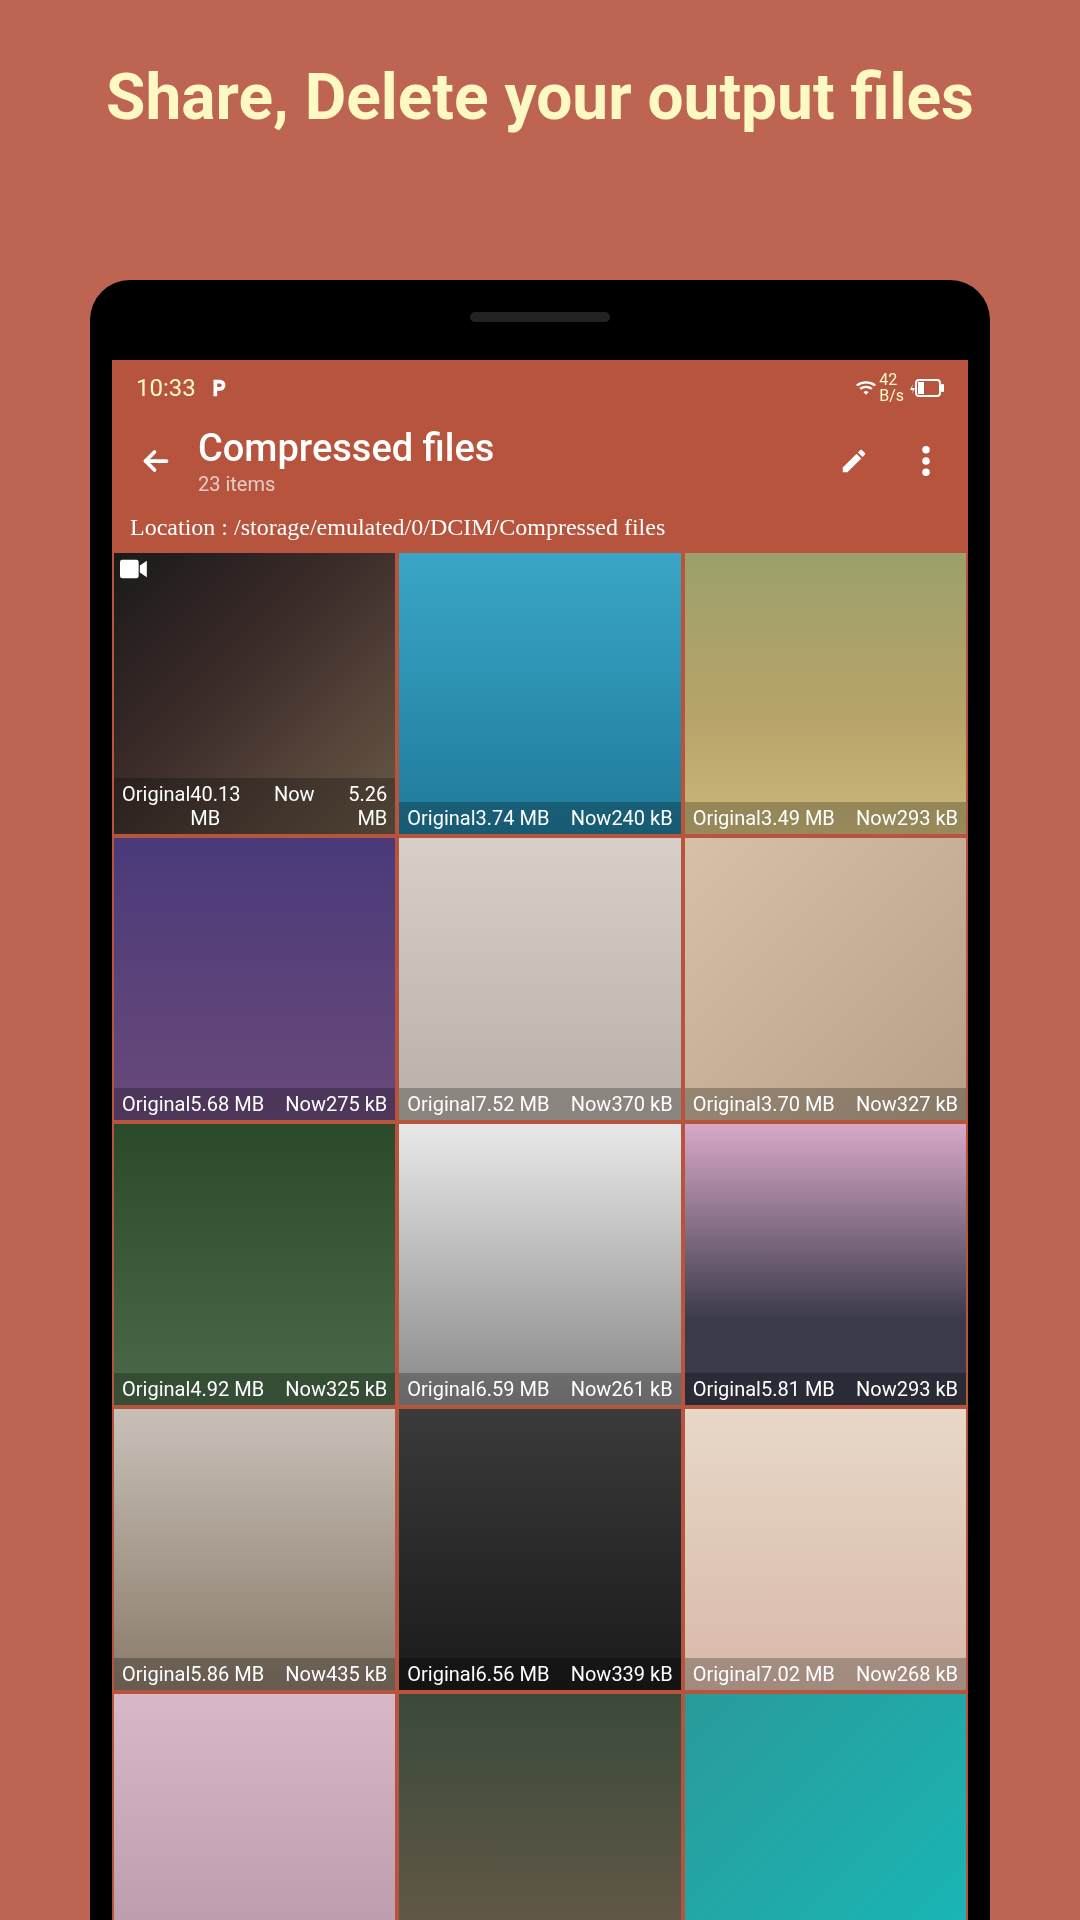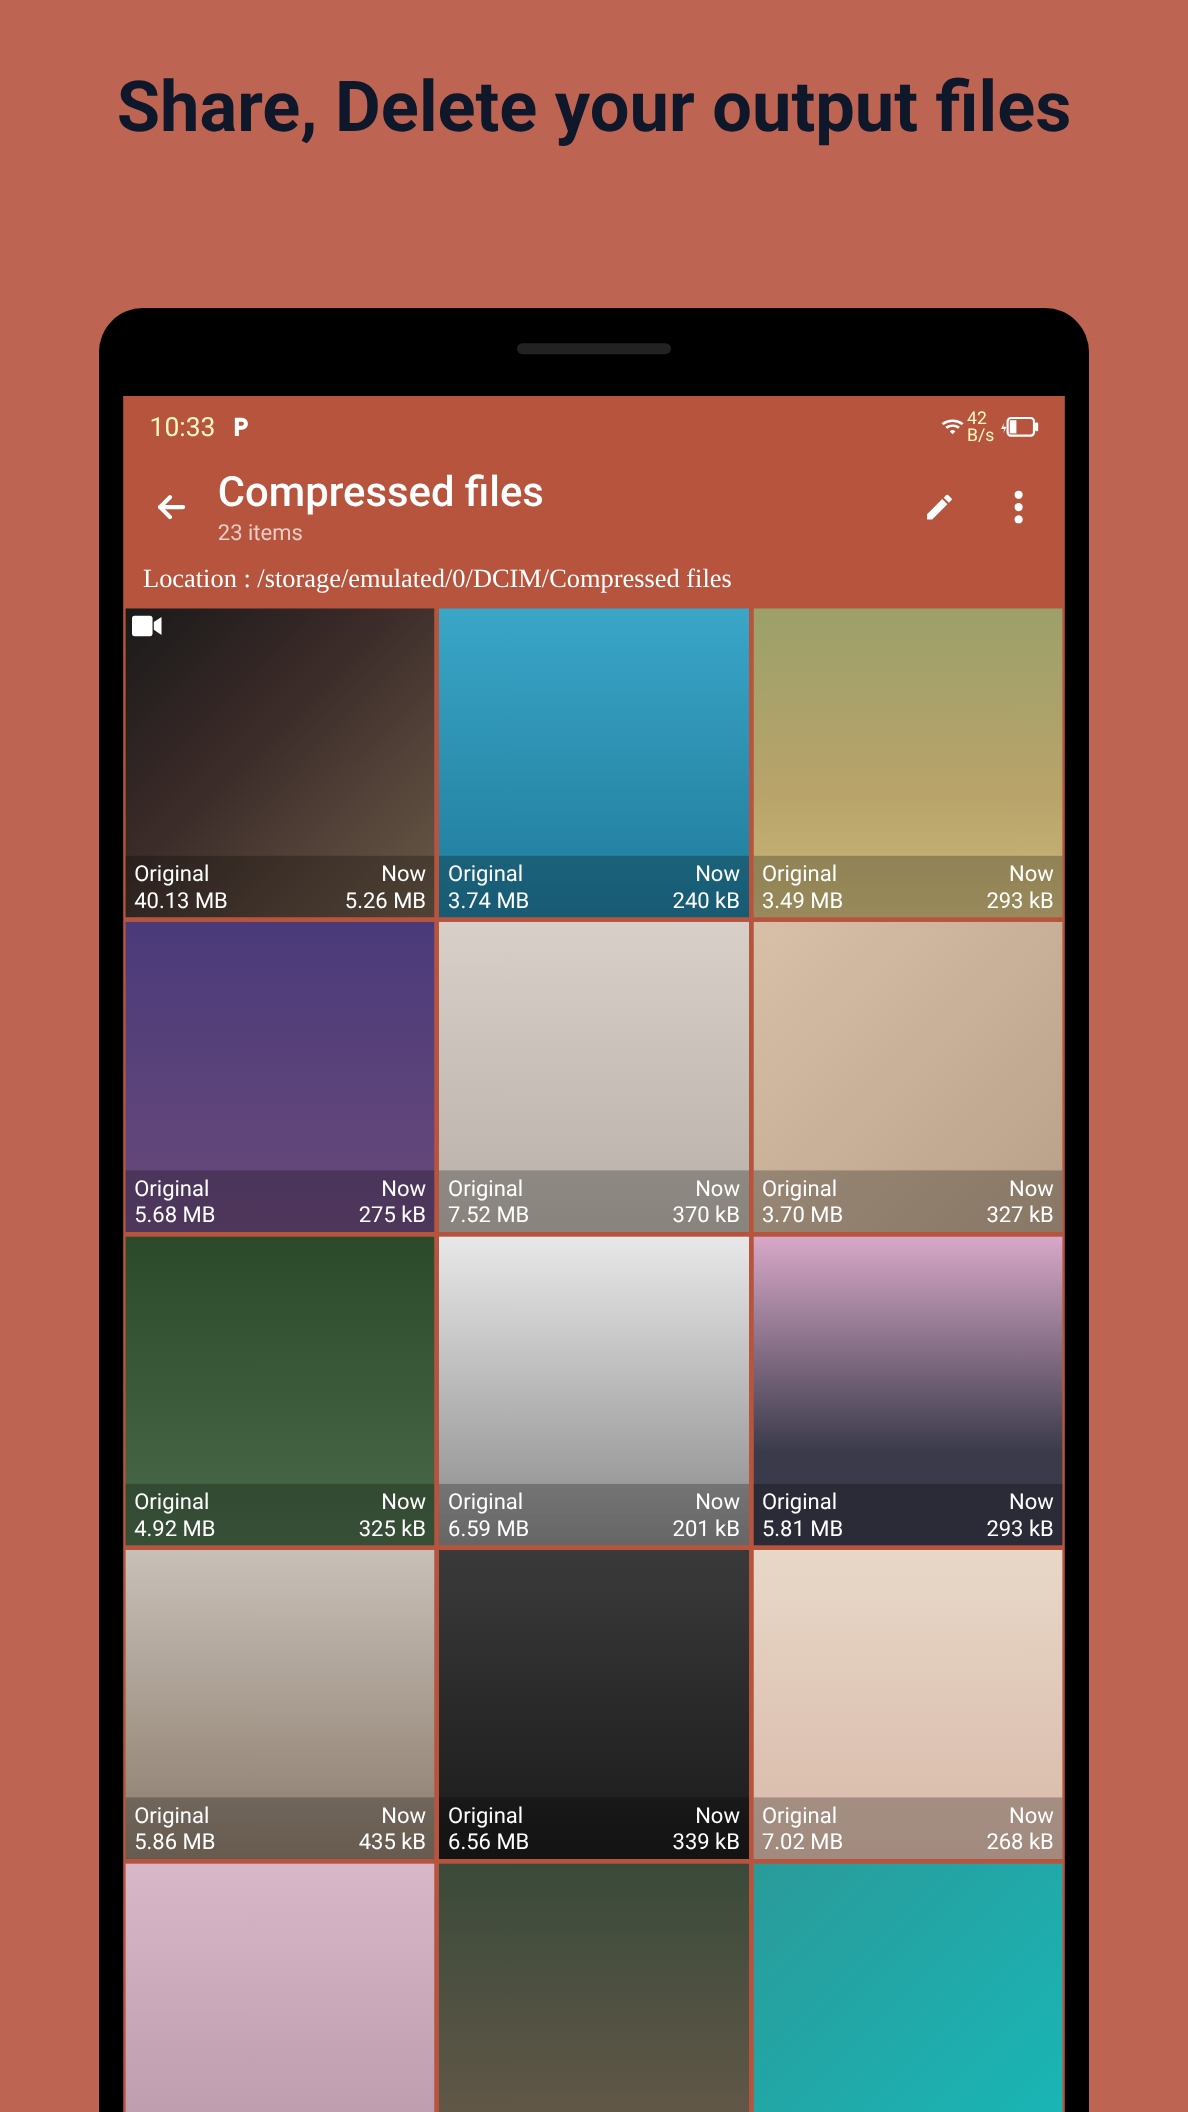--- a/index.html
+++ b/index.html
@@ -5,21 +5,21 @@
 * { margin: 0; padding: 0; box-sizing: border-box; }
 body {
   width: 1080px;
   height: 1920px;
   background: #bd6552;
   font-family: -apple-system, BlinkMacSystemFont, "Segoe UI", Roboto, Arial, sans-serif;
   overflow: hidden;
   position: relative;
 }
 .promo-title {
-  color: #0f172a;
+  color: #fef9c3;
   font-size: 64px;
   font-weight: 700;
   text-align: center;
   padding: 60px 40px 50px;
   line-height: 1.2;
 }
 .phone {
   position: absolute;
   left: 50%;
   transform: translateX(-50%);
@@ -96,21 +96,21 @@
   position: absolute;
   left: 0; right: 0; bottom: 0;
   background: rgba(0,0,0,0.25);
   color: #fff;
   display: flex;
   justify-content: space-between;
   padding: 4px 8px 4px 8px;
   font-size: 20px;
   line-height: 1.2;
 }
-.overlay .col { display: flex; flex-direction: column; }
+.overlay .col { display: flex; flex-direction: row; }
 .overlay .right { text-align: right; }
 .bat-rate { display:flex; flex-direction:column; line-height:1; font-size:16px; }
 </style>
 </head>
 <body>
 
 <div class="promo-title">Share, Delete your output files</div>
 
 <div class="phone">
   <div class="speaker"></div>
@@ -275,21 +275,21 @@
         </div>
         <div class="cell">
           <div class="cell-bg" style="background: linear-gradient(rgb(232, 232, 232), rgb(136, 136, 136));"></div>
           <div class="overlay">
             <div class="col">
               <span>Original</span>
               <span>6.59 MB</span>
             </div>
             <div class="col right">
               <span>Now</span>
-              <span>201 kB</span>
+              <span>261 kB</span>
             </div>
           </div>
         </div>
         <div class="cell">
           <div class="cell-bg" style="background: linear-gradient(rgb(216, 168, 200), rgb(58, 58, 74) 70%);"></div>
           <div class="overlay">
             <div class="col">
               <span>Original</span>
               <span>5.81 MB</span>
             </div>

